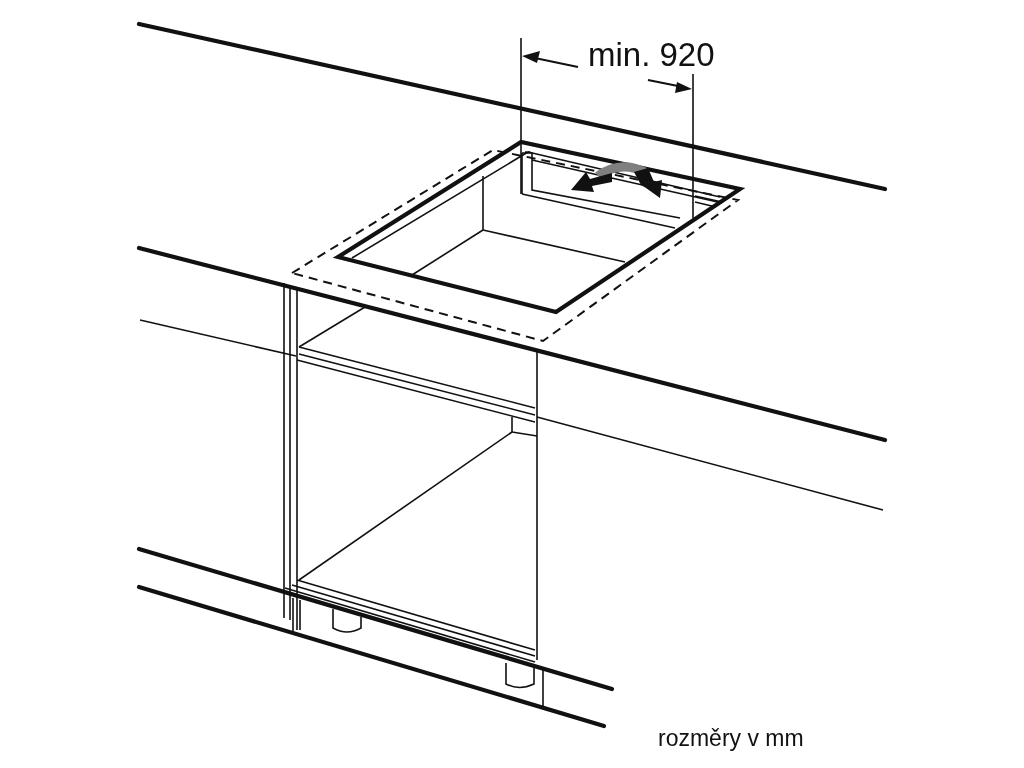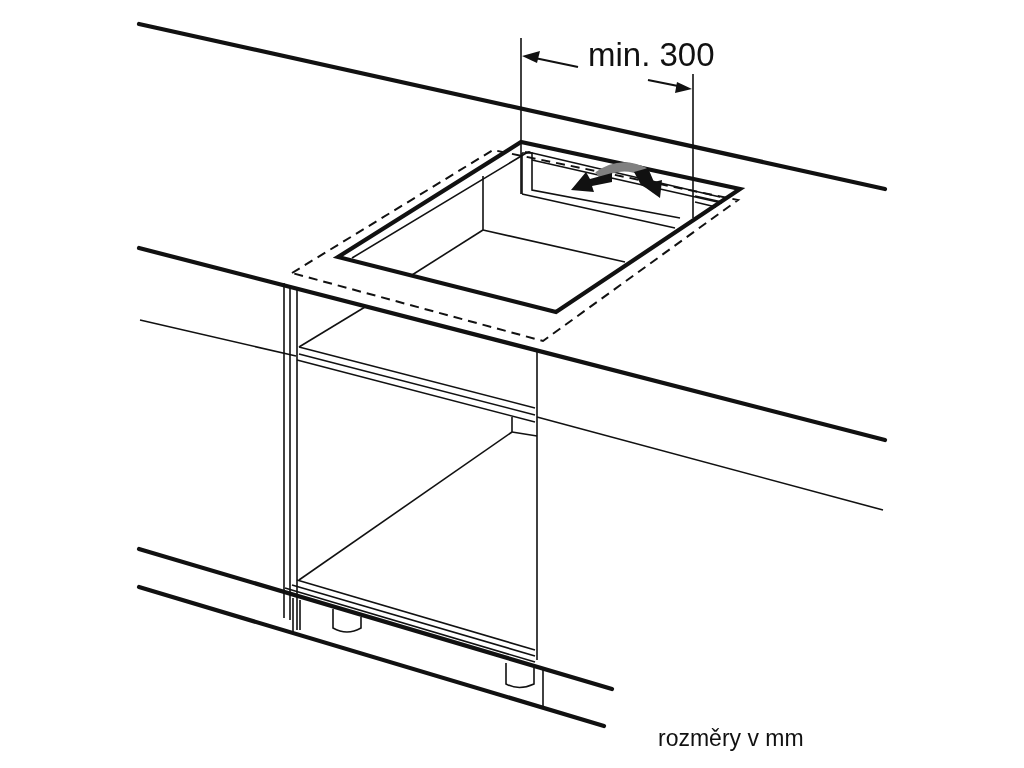--- a/index.html
+++ b/index.html
@@ -82,14 +82,14 @@
   <line class="thin" x1="292" y1="585" x2="535" y2="656"></line>
   <line class="thin" x1="285" y1="588" x2="535" y2="662"></line>
 
   <line class="thin" x1="293" y1="598" x2="293" y2="632"></line>
   <line class="thin" x1="300" y1="600" x2="300" y2="630"></line>
   <path class="thin" d="M333,609 L333,628 Q347,636 361,628 L361,617"></path>
   <path class="thin" d="M506,663 L506,684 Q519,691 534,684 L534,668"></path>
   <line class="thin" x1="543" y1="668" x2="543" y2="707"></line>
 </svg>
 
-<div id="dim-label" class="lbl">min. 300</div>
+<div id="dim-label" class="lbl">min. 920</div>
 <div id="unit-label" class="lbl">rozměry v mm</div>
 
 </body></html>

